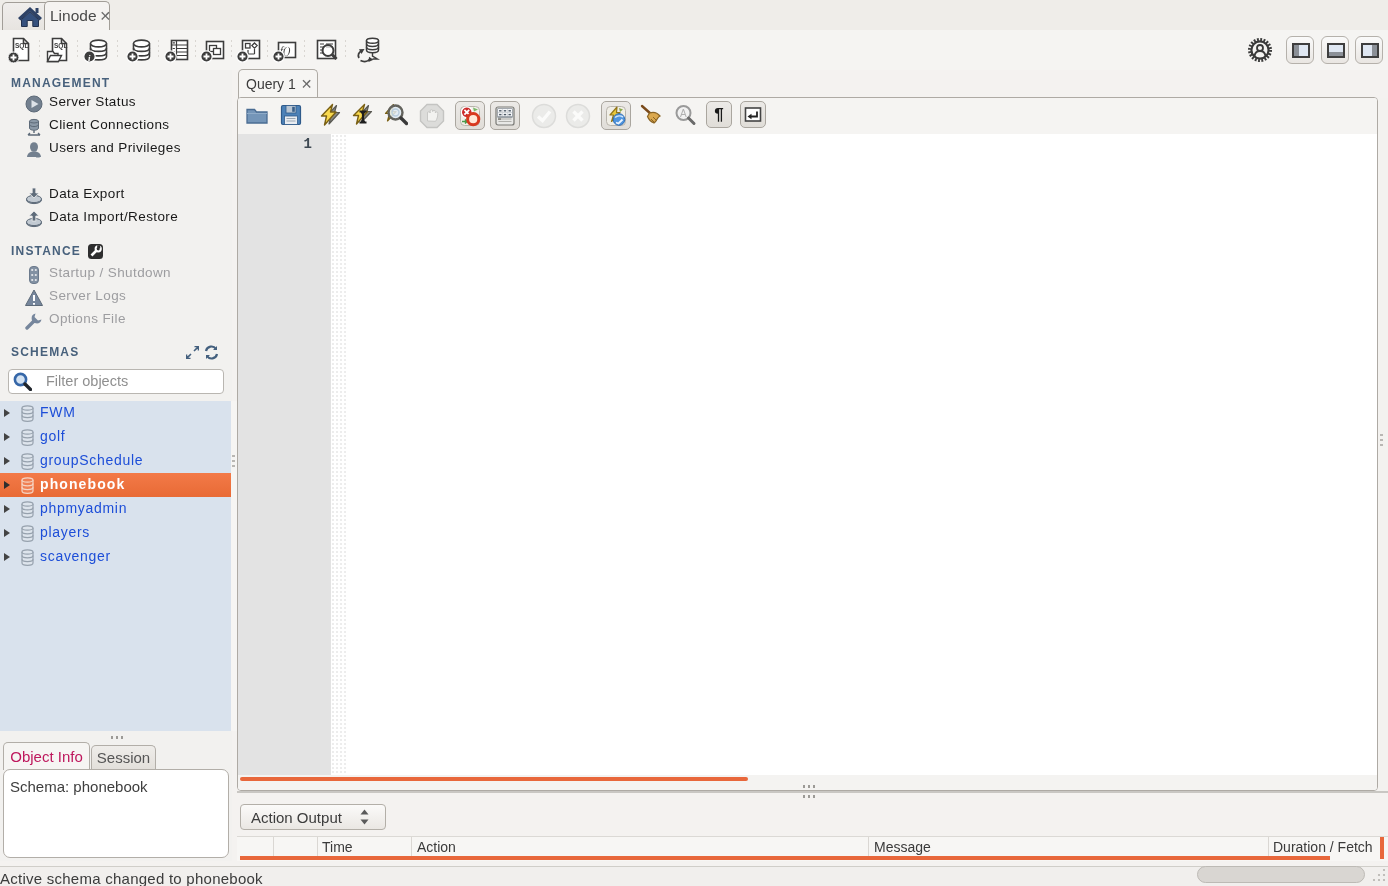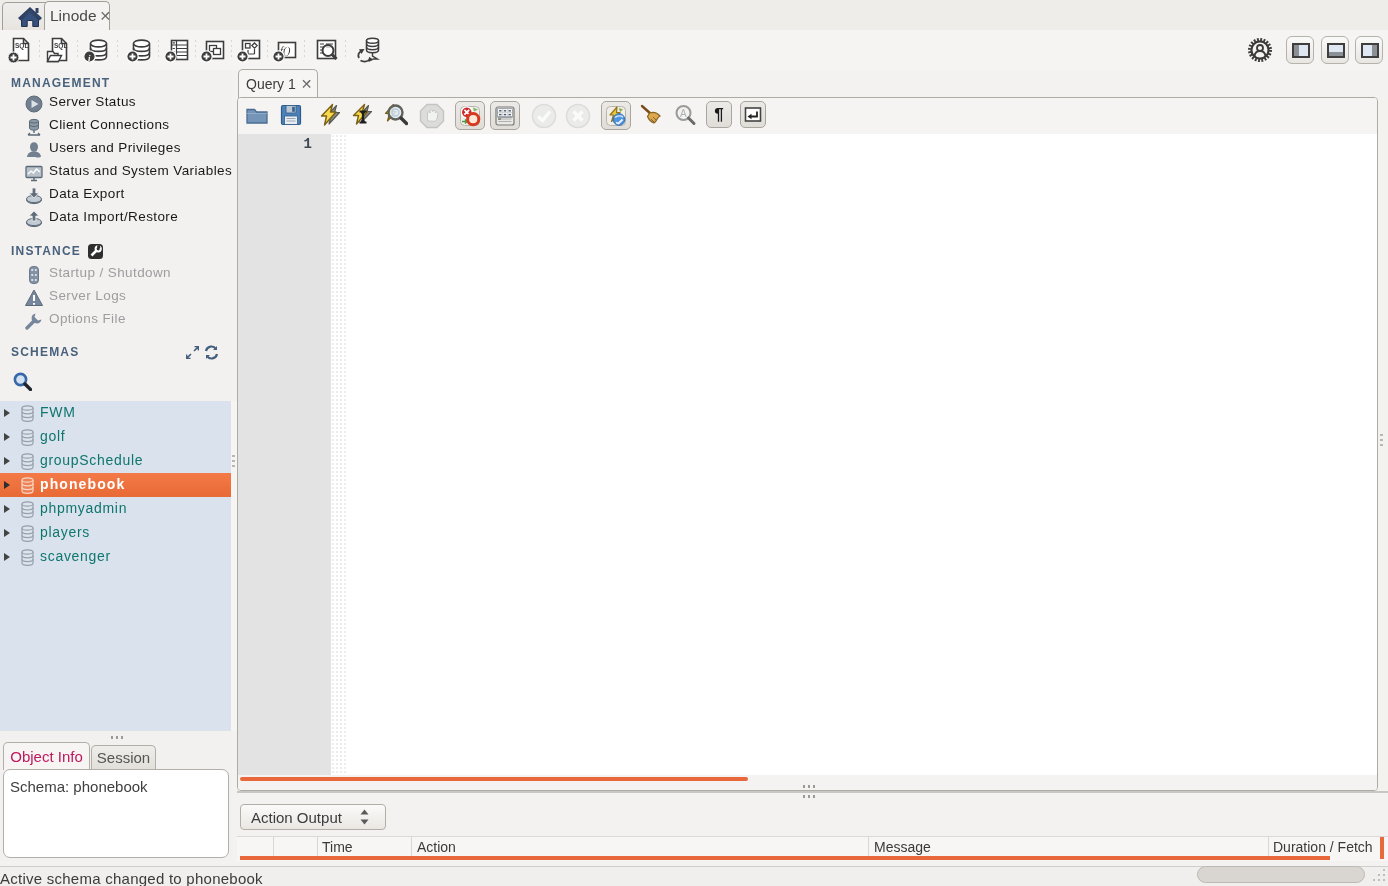--- a/index.html
+++ b/index.html
@@ -33,21 +33,21 @@
   .srow { position:absolute; left:0; width:232px; height:23px; font-size:13.5px; letter-spacing:0.4px; color:#191919;padding-left:28px; }
   .srow .ic { position:absolute; left:25px; top:3px; }
   .srow .lb { position:absolute; left:49px; top:2px; white-space:nowrap; }
   .srow.dis { color:#9d9da0; }
 
   #filterbox { left:8px; top:369px; width:216px; height:25px; background:#fff;
     border:1px solid #b9b6b1; border-radius:4px; }
   #filterbox .ph { position:absolute; left:37px; top:3px; font-size:14.5px; color:#8f8f8f; }
 
   #tree { left:0; top:401px; width:231px; height:330px; background:#d9e2ed; }
-  .trow { position:absolute; left:0; width:231px; height:24px; font-size:14px; letter-spacing:0.7px; color:#0f766e; }
+  .trow { position:absolute; left:0; width:231px; height:24px; font-size:14px; letter-spacing:0.7px; color:#1d4ed8; }
   .trow .tri { position:absolute; left:4px; top:8px; width:0; height:0;
     border-left:6px solid #444; border-top:4.5px solid transparent; border-bottom:4.5px solid transparent; }
   .trow .db { position:absolute; left:20px; top:4px; }
   .trow .lb { position:absolute; left:40px; top:3px; }
   .trow.sel { background:linear-gradient(#f37a48,#e86a35); color:#fff; font-weight:bold; }
   .trow.sel .lb { letter-spacing:1.1px; }
 
   
   #objtab { left:3px; top:742px; width:87px; height:28px; background:#f6f5f3;
     border:1px solid #b2aea8; border-bottom:none; border-radius:5px 5px 0 0;
@@ -256,28 +256,20 @@
       <span class="lb">Client Connections</span>
     </div>
   <div class="srow" style="top:138px;">
     <svg class="ic" width="18" height="18" viewBox="0 0 18 18">
       <ellipse cx="9" cy="6" rx="4" ry="4.8" fill="#73808f"></ellipse>
       <path d="M2,16 c0.5,-4 3,-5.5 7,-5.5 s6.5,1.5 7,5.5 z" fill="#73808f"></path>
       <path d="M12,14 l3,2.5 h-4 z" fill="#73808f"></path>
     </svg>
       <span class="lb">Users and Privileges</span>
     </div>
-  <div class="srow" style="top:161px;">
-    <svg class="ic" width="18" height="18" viewBox="0 0 18 18">
-      <rect x="1" y="2.5" width="16" height="11" rx="1" fill="#b9c2cb" stroke="#5d6a78" stroke-width="1.3"></rect>
-      <path d="M3,10 l3,-3 l2.5,2 l3,-4 l3.5,3" fill="none" stroke="#fff" stroke-width="1.3"></path>
-      <path d="M6,16.5 h6 M9,13.5 v3" stroke="#5d6a78" stroke-width="1.4"></path>
-    </svg>
-      <span class="lb">Status and System Variables</span>
-    </div>
   <div class="srow" style="top:184px;">
     <svg class="ic" width="18" height="18" viewBox="0 0 18 18">
       <ellipse cx="9" cy="13" rx="7.5" ry="3.6" fill="#9ba7b2" stroke="#5d6a78"></ellipse>
       <ellipse cx="9" cy="12" rx="7.5" ry="3.6" fill="#c2cad2" stroke="#5d6a78"></ellipse>
       <path d="M7.2,1 h3.6 v5 h3 L9,11 L4.2,6 h3 z" fill="#5f6c7a" stroke="#eee" stroke-width="0.8"></path>
     </svg>
       <span class="lb">Data Export</span>
     </div>
   <div class="srow" style="top:207px;">
     <svg class="ic" width="18" height="18" viewBox="0 0 18 18">
@@ -326,20 +318,23 @@
   <svg class="abs" style="left:186px;top:346px;" width="13" height="13" viewBox="0 0 13 13">
     <path d="M8,5 L12.5,0.5 M8.5,0.5 h4 v4" fill="none" stroke="#44607e" stroke-width="1.6"></path>
     <path d="M5,8 L0.5,12.5 M0.5,8.5 v4 h4" fill="none" stroke="#44607e" stroke-width="1.6"></path>
   </svg>
   <svg class="abs" style="left:204px;top:345px;" width="15" height="15" viewBox="0 0 15 15">
     <path d="M2,6 a5.5,5.5 0 0 1 10,-2" fill="none" stroke="#44607e" stroke-width="2.2"></path>
     <path d="M13,1 v4 h-4 z" fill="#44607e"></path>
     <path d="M13,9 a5.5,5.5 0 0 1 -10,2" fill="none" stroke="#44607e" stroke-width="2.2"></path>
     <path d="M2,14 v-4 h4 z" fill="#44607e"></path>
   </svg>
+  <div class="abs" id="filterbox">
+      <span class="ph">Filter objects</span>
+    </div>
   <svg class="abs" style="left:13px;top:372px;" width="19" height="19" viewBox="0 0 19 19">
     <circle cx="7.5" cy="7.5" r="5.6" fill="#d3e2f2" stroke="#3667a8" stroke-width="2.6"></circle>
     <path d="M12,12 L17.5,17.5" stroke="#20252c" stroke-width="3.4" stroke-linecap="round"></path>
   </svg>
 
   <div class="abs" id="tree"></div>
   <div class="trow" style="top:401px;">
       <span class="tri"></span>
       <svg class="db" width="15" height="17" viewBox="0 0 15 17">
         <g fill="#dde4ec" stroke="#96a1ad" stroke-width="1.2">

